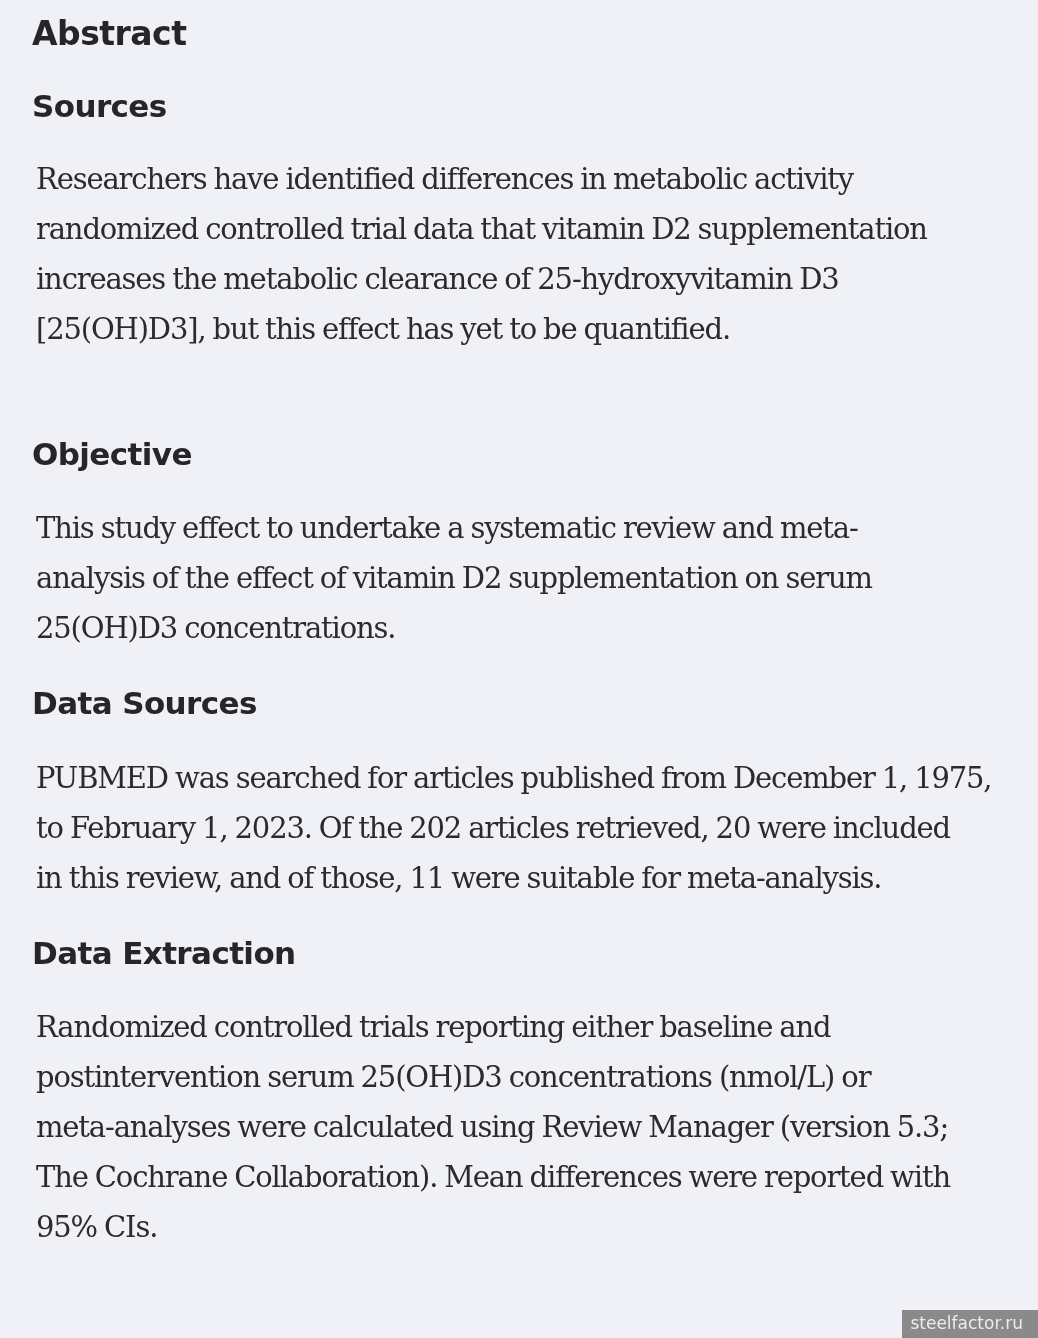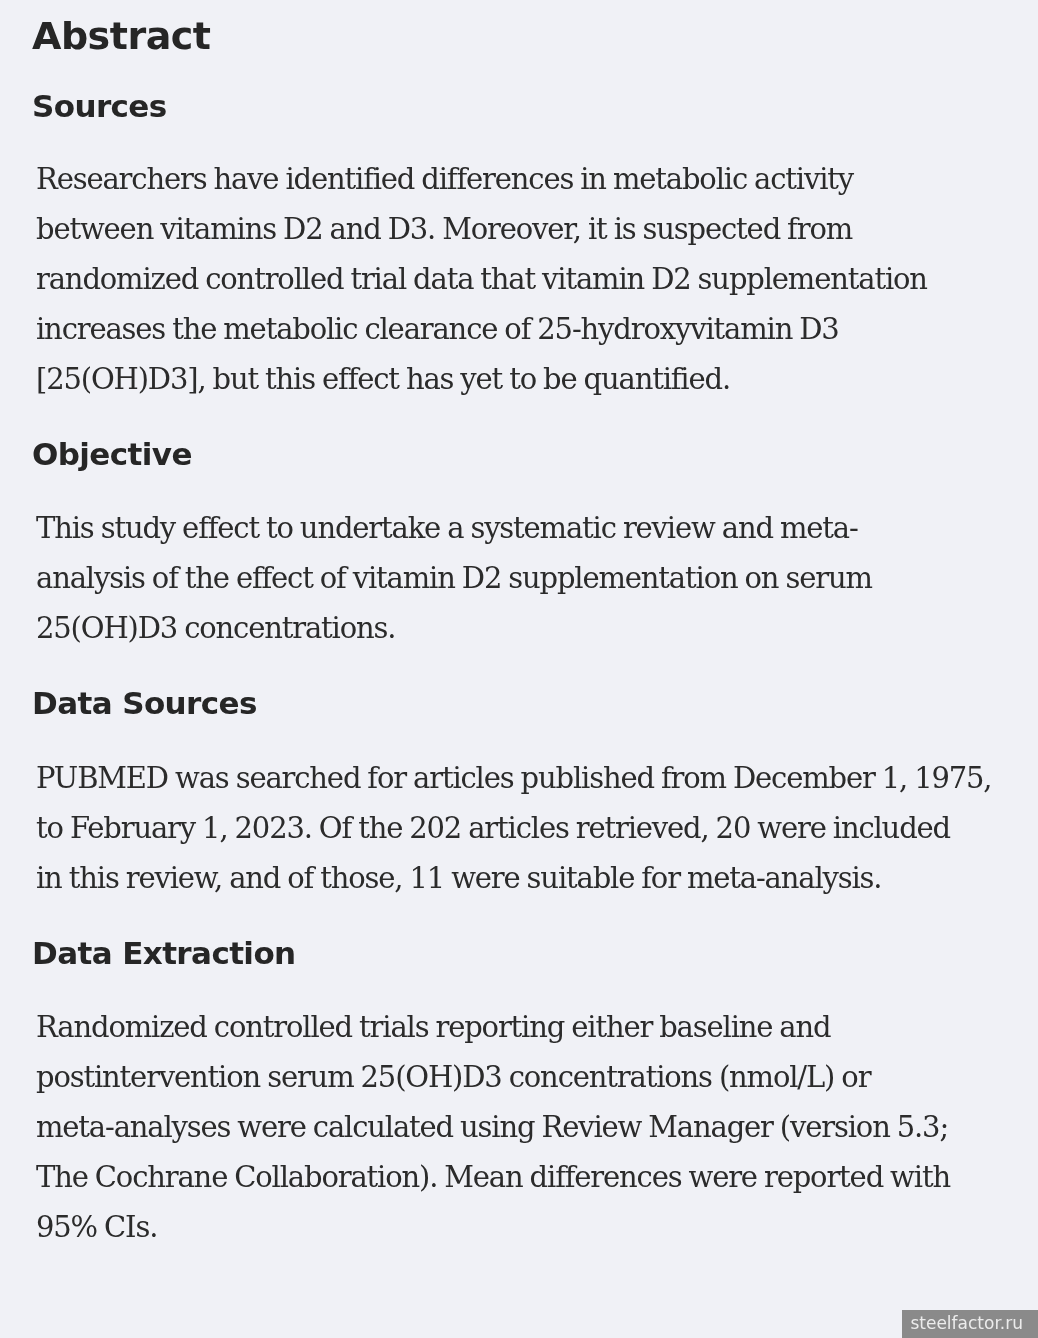--- a/index.html
+++ b/index.html
@@ -16,21 +16,21 @@
     }
     .content {
       position: absolute;
       left: 32px;
       top: 0;
       width: 980px;
     }
     h2.abstract-title {
       font-family: "DejaVu Sans", sans-serif;
       font-weight: bold;
-      font-size: 38px;
+      font-size: 33px;
       margin: 0;
       position: absolute;
       top: 14px;
       left: 0;
       letter-spacing: -0.5px;
       color: #262626;
     }
     h3.section-heading {
       font-family: "DejaVu Sans", sans-serif;
       font-weight: bold;
@@ -68,21 +68,20 @@
   </style>
 </head>
 <body>
 
 <div class="content">
   <h2 class="abstract-title">Abstract</h2>
 
   <h3 class="section-heading" style="top:88px">Sources</h3>
   <p class="section-body" style="top:150px">
     <span class="line">Researchers have identified differences in metabolic activity</span>
-    <span class="line">between vitamins D2 and D3. Moreover, it is suspected from</span>
     <span class="line">randomized controlled trial data that vitamin D2 supplementation</span>
     <span class="line">increases the metabolic clearance of 25-hydroxyvitamin D3</span>
     <span class="line">[25(OH)D3], but this effect has yet to be quantified.</span>
   </p>
 
   <h3 class="section-heading" style="top:436px">Objective</h3>
   <p class="section-body" style="top:499px">
     <span class="line">This study effect to undertake a systematic review and meta-</span>
     <span class="line">analysis of the effect of vitamin D2 supplementation on serum</span>
     <span class="line">25(OH)D3 concentrations.</span>

